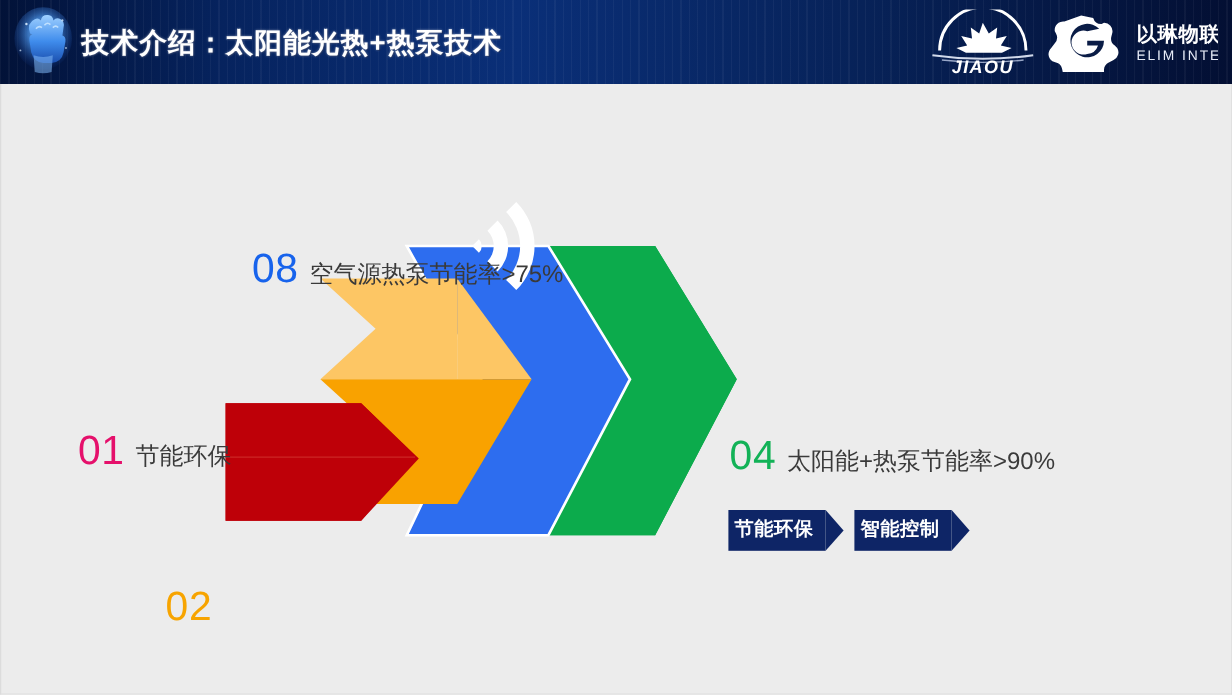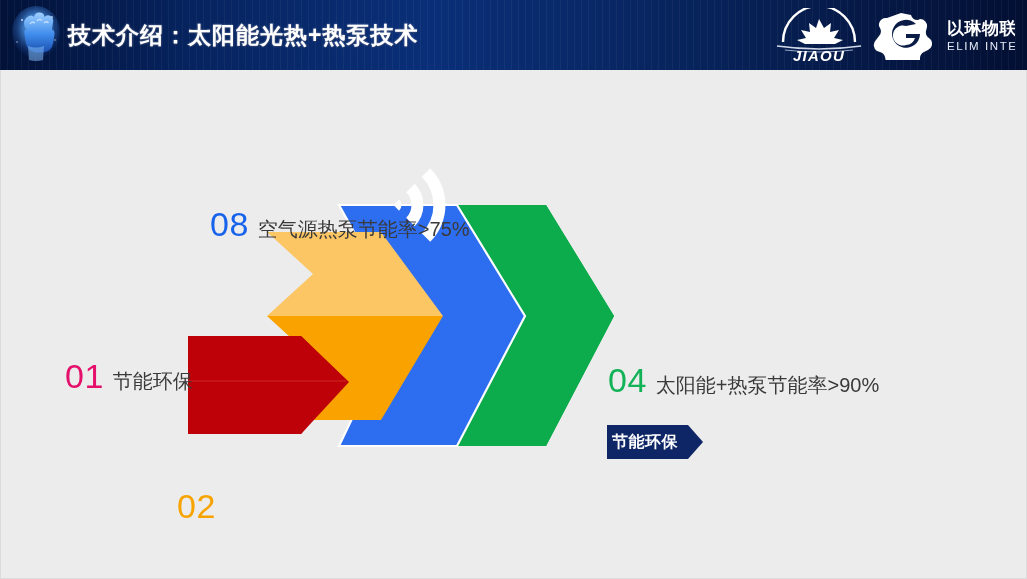--- a/index.html
+++ b/index.html
@@ -126,21 +126,21 @@
   .step-text {
     font-size: 20px;
     color: #3a3a3a;
     font-weight: 400;
   }
 
   #label-01 { left: 36px;  top: 287px; }
   #label-01 .step-num { color: #e5106b; margin-left: 28px; }
 
   #label-02 { left: 137px; top: 417px; }
-  #label-02 .step-num { color: #f7a400; margin-left: 39px; }
+  #label-02 .step-num { color: #f7a400; }
 
   #label-03 { left: 209px; top: 135px; }
   #label-03 .step-num { color: #1763ec; }
 
   #label-04 { left: 607px; top: 291px; }
   #label-04 .step-num { color: #12b257; }
 
   
   #tag-row {
     position: absolute;
@@ -281,16 +281,17 @@
       <span class="step-text">空气源热泵节能率&gt;75%</span>
     </div>
 
     <div class="step-label" id="label-04">
       <span class="step-num">04</span>
       <span class="step-text">太阳能+热泵节能率&gt;90%</span>
     </div>
 
     <div id="tag-row">
       <div class="tag-badge">节能环保</div>
+      <div class="tag-badge">智能控制</div>
     </div>
 
   </div>
 </div>
 
 </body></html>

